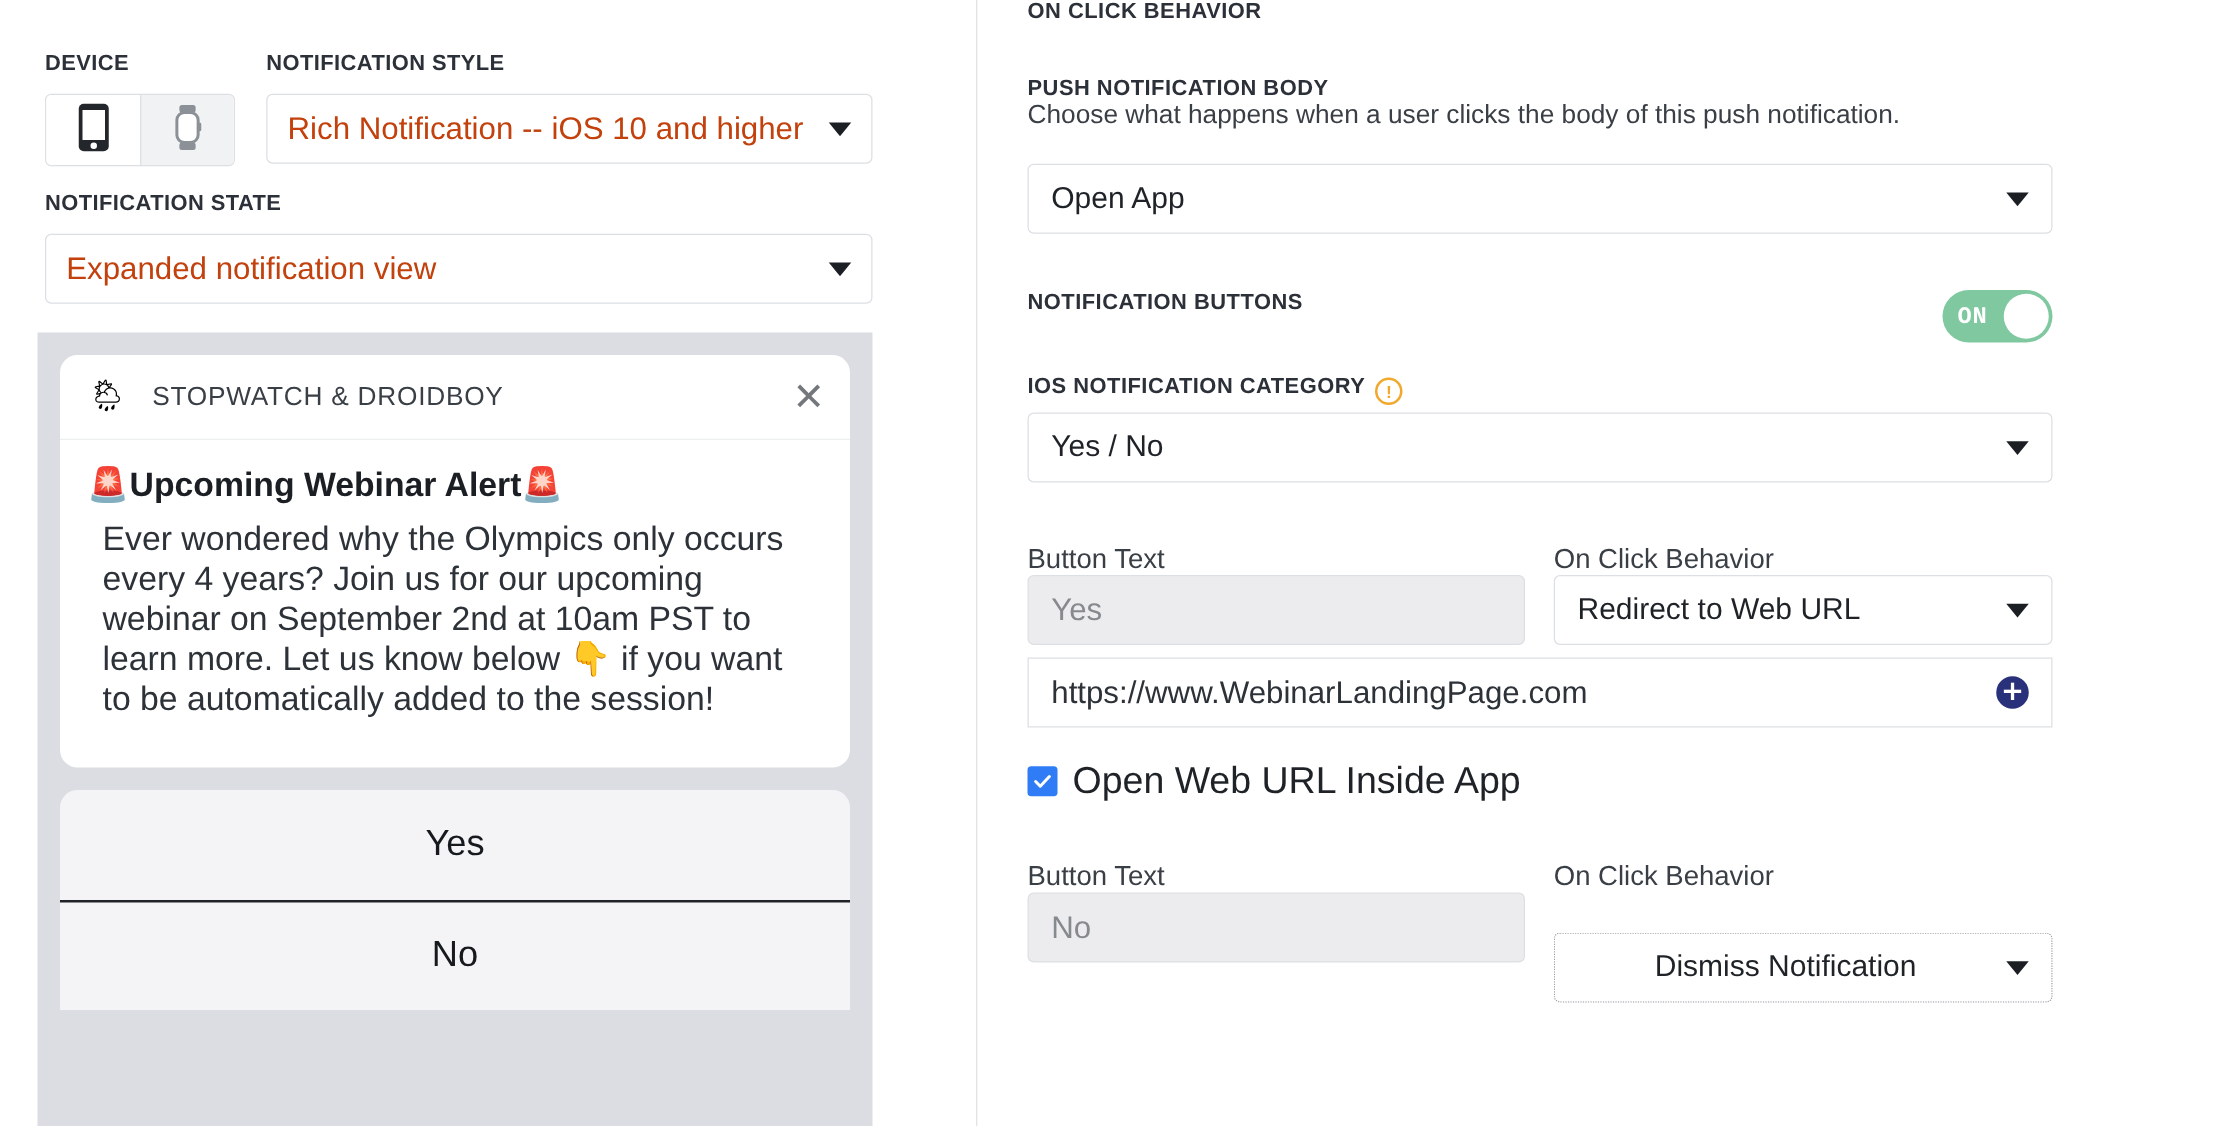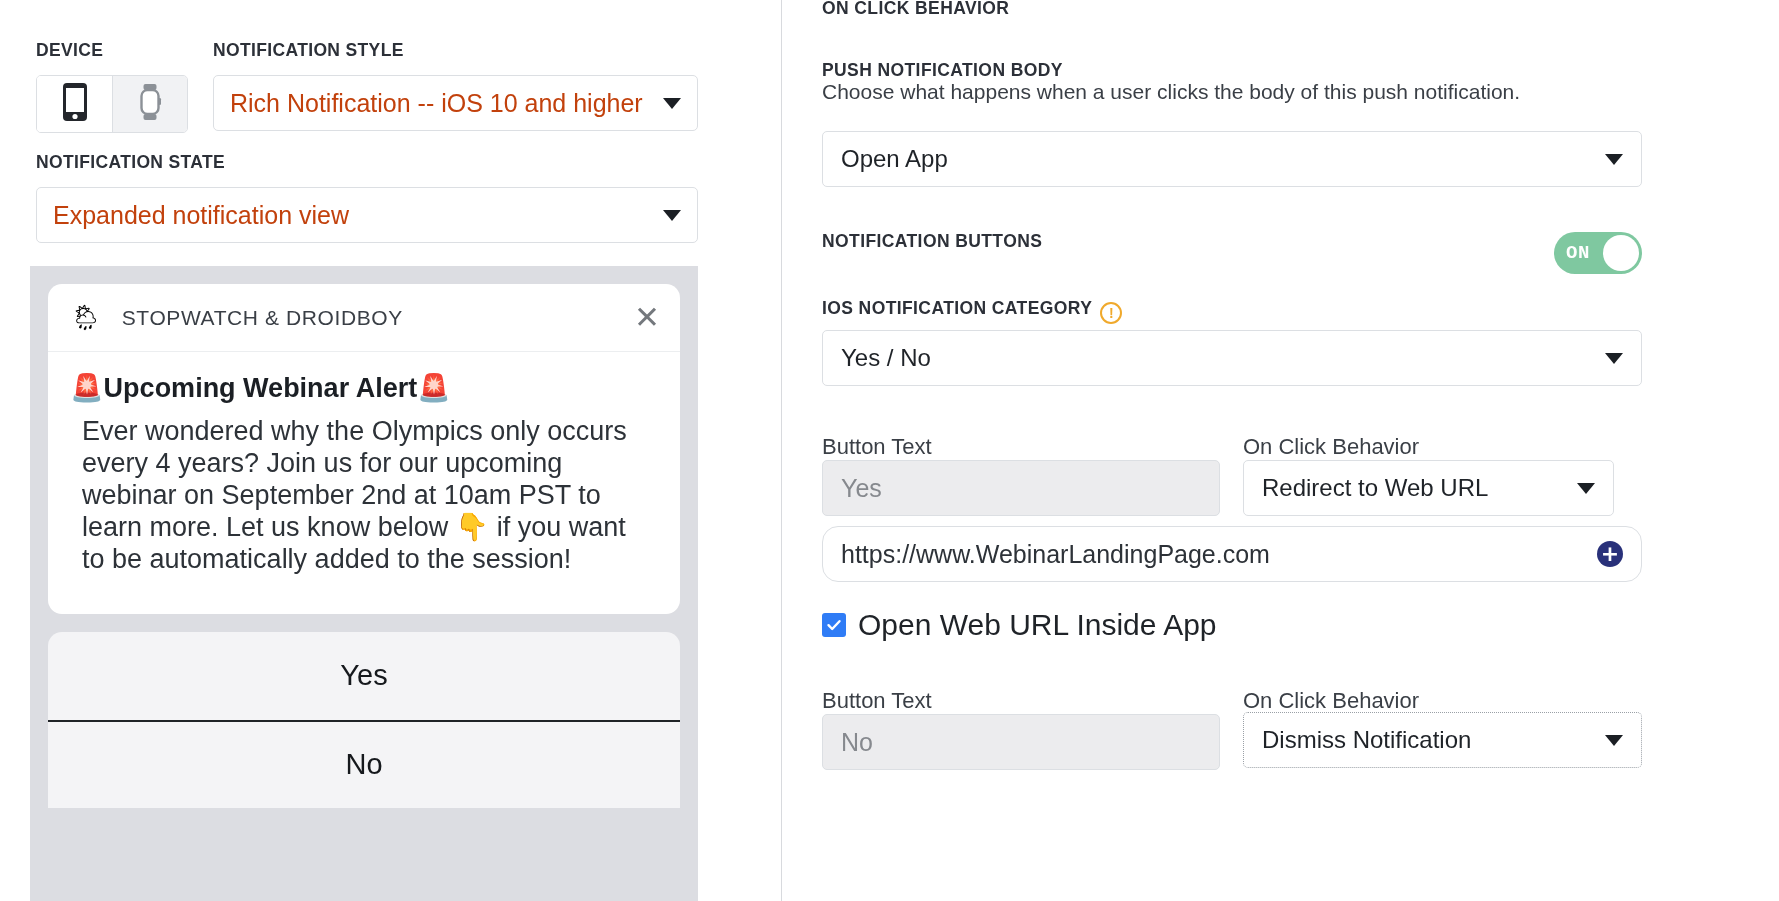--- a/index.html
+++ b/index.html
@@ -263,21 +263,21 @@
     align-items: center;
     padding: 0 18px;
     font-size: 25px;
     color: #86898e;
     cursor: text;
   }
 
   .url-input {
     height: 56px;
     border: 1px solid #dcdfe3;
-    border-radius: 16px;
+    border-radius: 0;
     background: #fff;
     display: flex;
     align-items: center;
     padding: 0 18px;
     font-size: 25px;
     color: #2d3238;
     cursor: text;
   }
   .url-input .u-text { flex: 1; }
   .plus-icon {
@@ -411,21 +411,21 @@
       <span class="sel-text">Yes / No</span>
       <span class="caret"></span>
     </div>
 
     <div class="r-abs sub-label" style="left:40px; top:434px;">Button Text</div>
     <div class="r-abs text-input" style="left:40px; top:460px; width:398px;">
       <span>Yes</span>
     </div>
 
     <div class="r-abs sub-label" style="left:461px; top:434px;">On Click Behavior</div>
-    <div class="r-abs wide-select" style="left:461px; top:460px; width:371px;align-items:center;">
+    <div class="r-abs wide-select" style="left:461px; top:460px; width:399px;align-items:center;">
       <span class="sel-text">Redirect to Web URL</span>
       <span class="caret"></span>
     </div>
 
     <div class="r-abs url-input" style="left:40px; top:526px; width:820px;">
       <span class="u-text">https://www.WebinarLandingPage.com</span>
       <span class="plus-icon">+</span>
     </div>
 
     <div class="r-abs checkbox-row" style="left:40px; top:608px;">
@@ -436,19 +436,19 @@
       </span>
       <span class="checkbox-label">Open Web URL Inside App</span>
     </div>
 
     <div class="r-abs sub-label" style="left:40px; top:688px;">Button Text</div>
     <div class="r-abs text-input" style="left:40px; top:714px; width:398px;">
       <span>No</span>
     </div>
 
     <div class="r-abs sub-label" style="left:461px; top:688px;">On Click Behavior</div>
-    <div class="r-abs wide-select focused-select" style="left:461px; top:712px; width:399px;">
+    <div class="r-abs wide-select focused-select" style="left:461px; top:746px; width:399px;text-align:center;">
       <span class="sel-text">Dismiss Notification</span>
       <span class="caret"></span>
     </div>
 
   </div>
 </div>
 
 </body></html>

